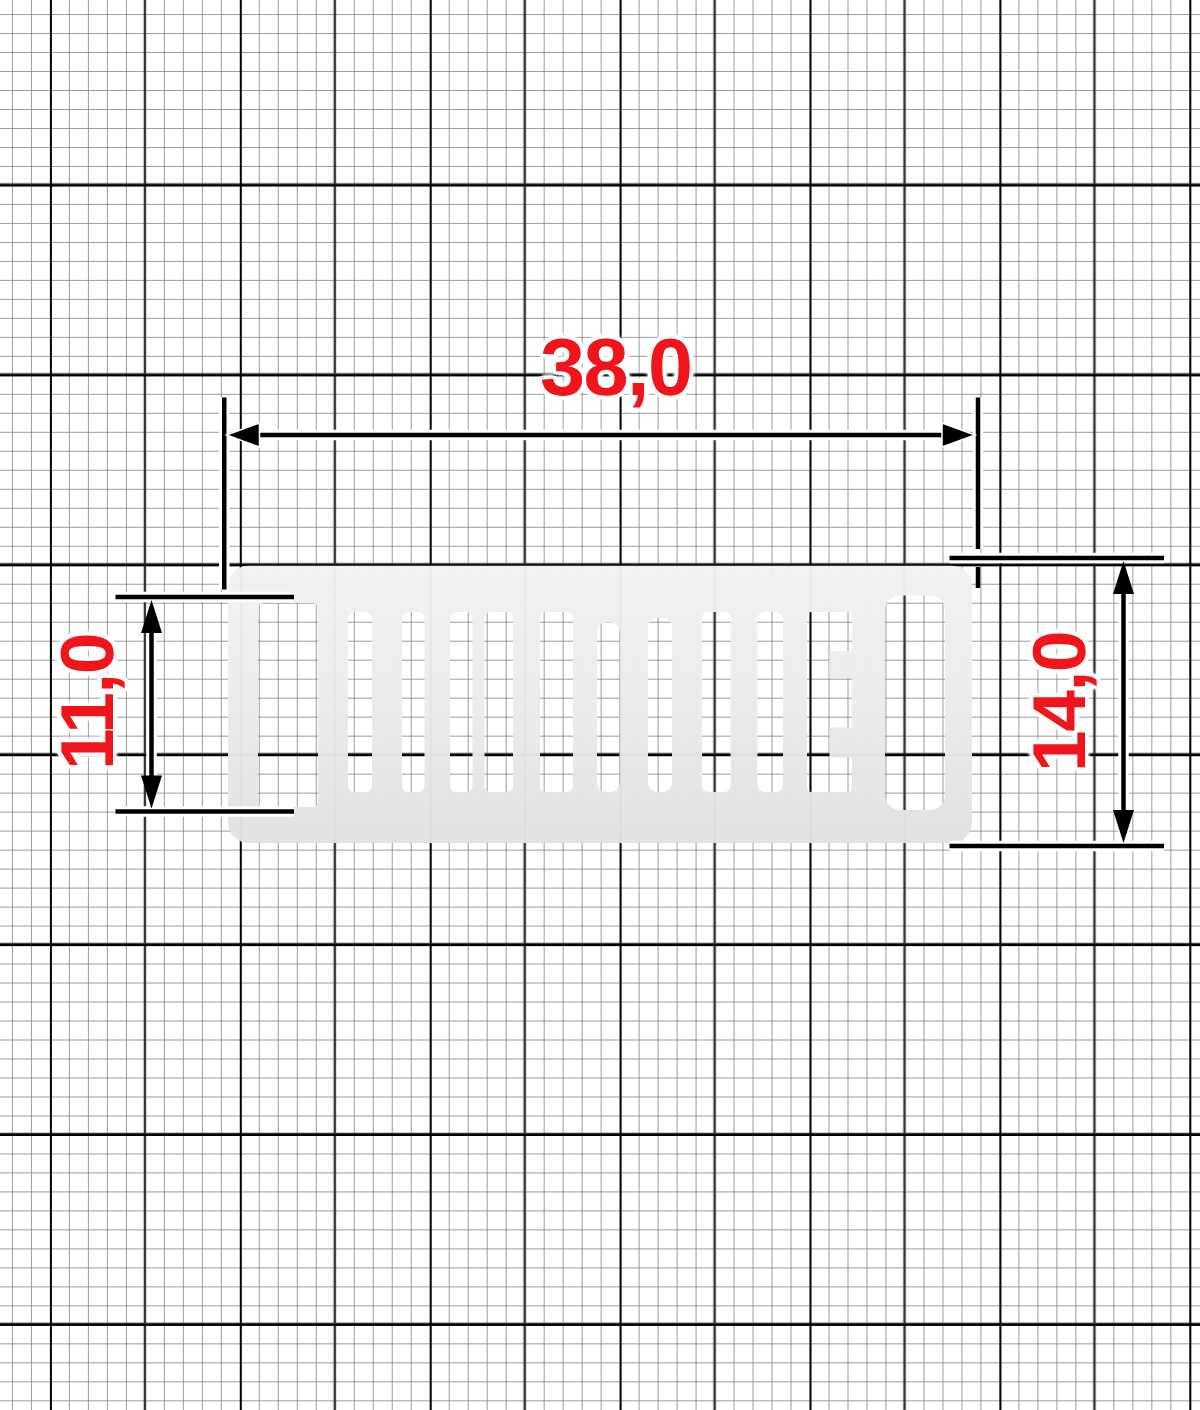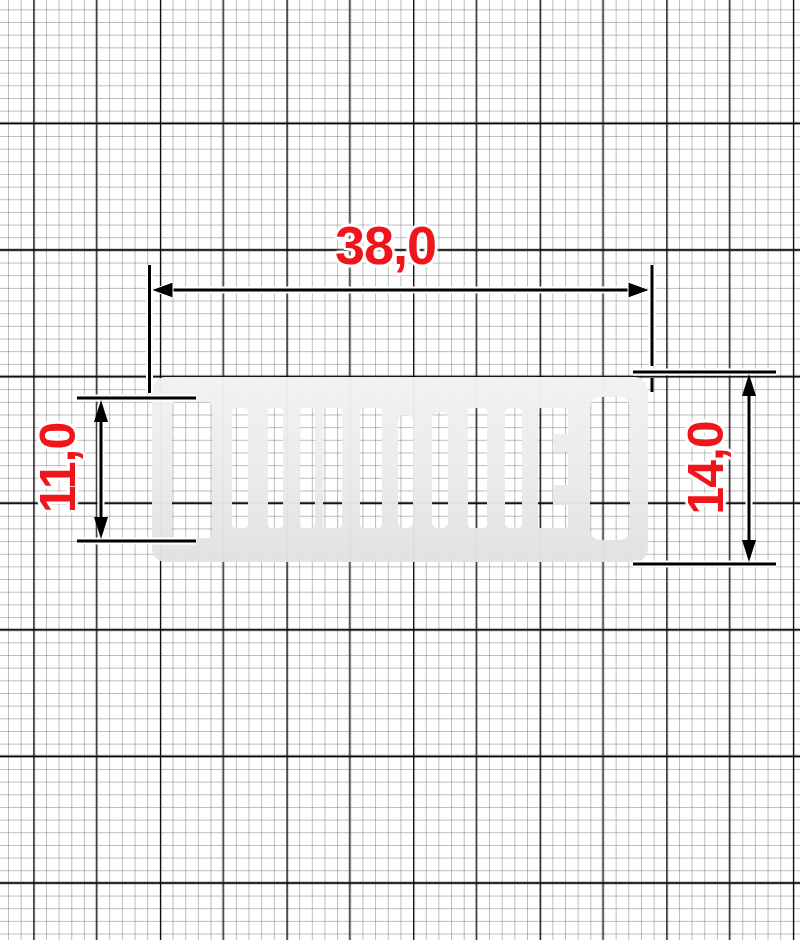--- a/index.html
+++ b/index.html
@@ -1,21 +1,21 @@
 <!DOCTYPE html>
 <html><head>
 <meta charset="utf-8">
 <style>
   html, body { margin: 0; padding: 0; }
   body { width: 800px; height: 940px; overflow: hidden; background: #ffffff; position: relative; font-family: "Liberation Sans", sans-serif; }
   .stage { position: absolute; left: 0; top: 0; width: 800px; height: 940px; }
   svg { display: block; }
   .dim-label { position: absolute; color: #f0141b; font-weight: bold; font-family: "Liberation Sans", sans-serif; white-space: nowrap; line-height: 1;
     text-shadow: 2px 0 0 #fff, -2px 0 0 #fff, 0 2px 0 #fff, 0 -2px 0 #fff, 2px 2px 0 #fff, -2px -2px 0 #fff, 2px -2px 0 #fff, -2px 2px 0 #fff, 3px 0 2px #fff, -3px 0 2px #fff, 0 3px 2px #fff, 0 -3px 2px #fff; }
-  .label-width { left: 335px; top: 218px; font-size: 54px; letter-spacing: -1px; }
+  .label-width { left: 360px; top: 218px; font-size: 54px; letter-spacing: -1px; }
   .label-rot { font-size: 50px; transform-origin: center center; letter-spacing: -1px; }
   .label-height-inner { left: 8px; top: 443px; width: 100px; text-align: center; transform: rotate(-90deg); }
   .label-height-outer { left: 656px; top: 443px; width: 100px; text-align: center; transform: rotate(-90deg); }
 </style>
 </head>
 <body>
 
 <div class="stage">
   <svg width="800" height="940" viewBox="0 0 800 940" xmlns="http://www.w3.org/2000/svg">
     <defs>

